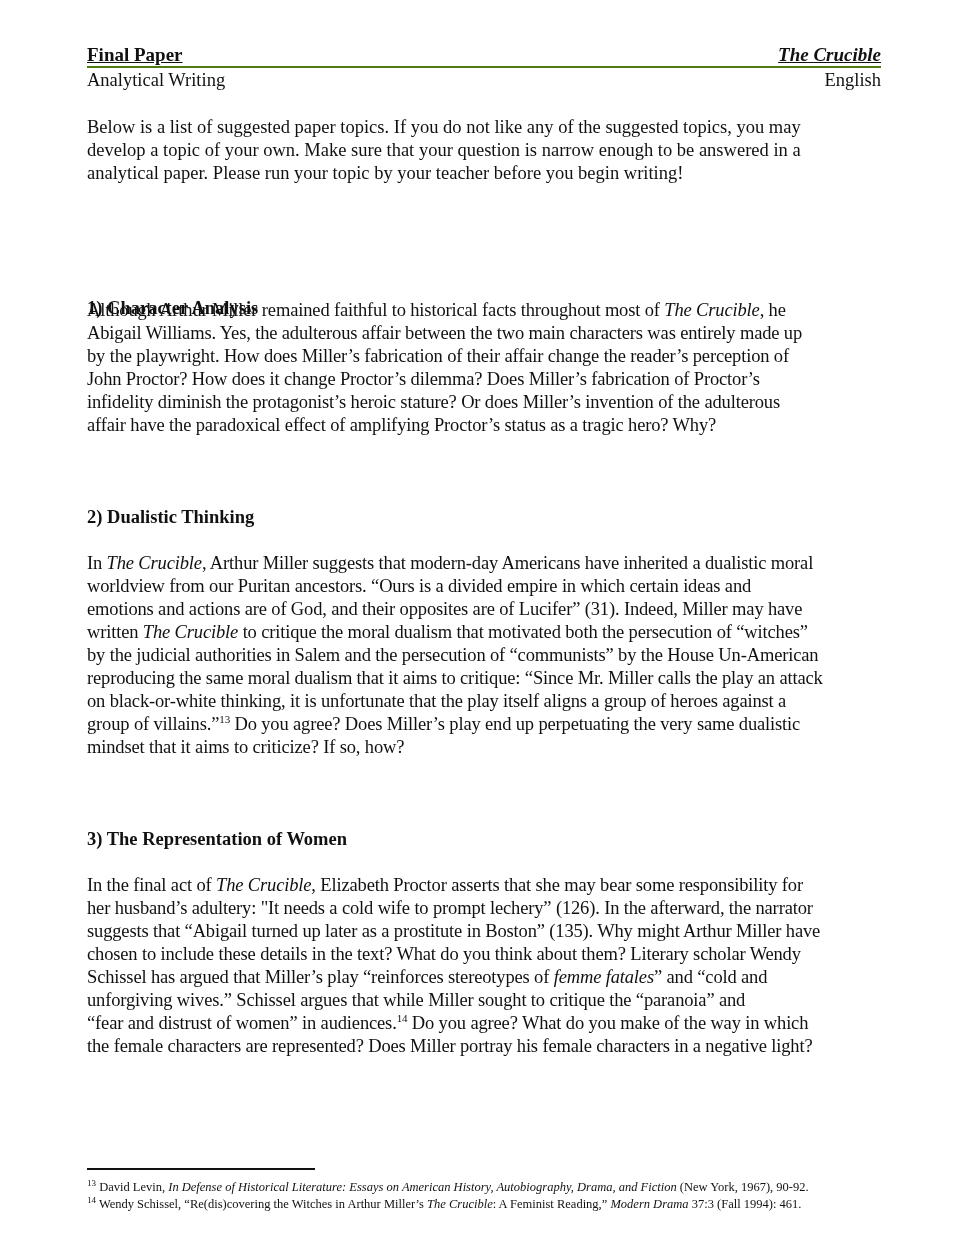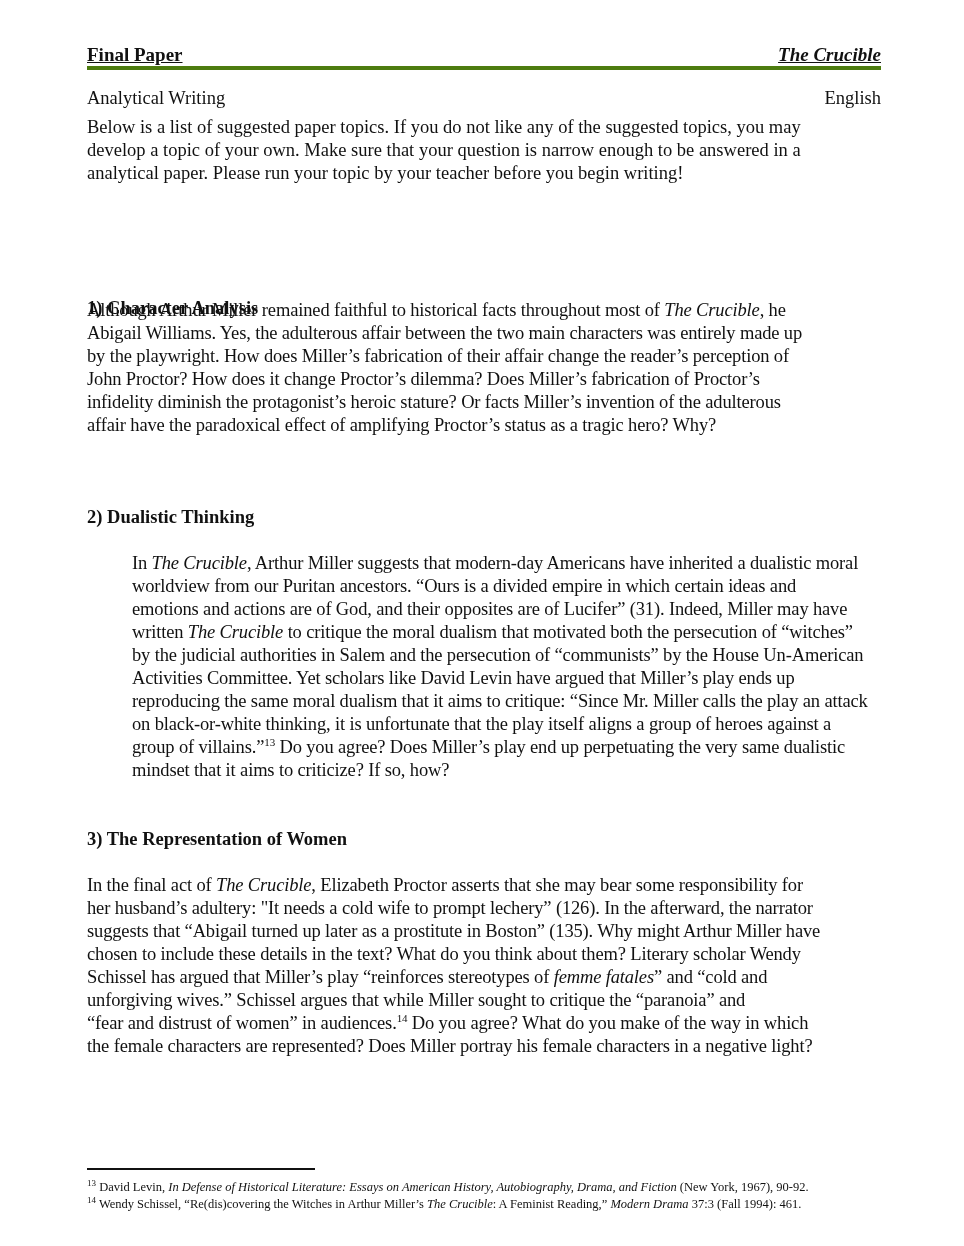--- a/index.html
+++ b/index.html
@@ -18,41 +18,41 @@
     .page {
       position: absolute;
       left: 87px;
       top: 44px;
       width: 794px;
     }
     .header-row {
       display: flex;
       justify-content: space-between;
       align-items: flex-end;
-      border-bottom: 4px solid #4d7c0f;
+      border-bottom: 2px solid #4d7c0f;
       height: 22px;
       line-height: 22px;
     }
     .header-left {
       font-weight: bold;
       font-size: 19px;
       text-decoration: underline;
     }
     .header-right {
       font-weight: bold;
       font-style: italic;
       font-size: 19px;
       text-decoration: underline;
     }
     .subheader-row {
       display: flex;
       justify-content: space-between;
       font-size: 18.5px;
       line-height: 24px;
-      margin-top: 16px;
+      margin-top: 0;
     }
     .intro {
       position: absolute;
       top: 72px;
       left: 0;
       width: 794px;
       font-size: 18.5px;
       line-height: 23px;
     }
     .section-title {
@@ -114,32 +114,31 @@
     <span class="line">develop a topic of your own. Make sure that your question is narrow enough to be answered in a</span>
     <span class="line">analytical paper.  Please run your topic by your teacher before you begin writing!</span>
   </div>
 
   <div class="section-title" style="top:209px;margin-top:44px;">1) Character Analysis</div>
   <div class="section-body" style="top:255px;">
       <span class="line"><span>Although Arthur Miller remained faithful to historical facts throughout most of </span><i>The Crucible</i><span>, he</span></span>
       <span class="line"><span>Abigail Williams.  Yes, the adulterous affair between the two main characters was entirely made up</span></span>
       <span class="line"><span>by the playwright.  How does Miller’s fabrication of their affair change the reader’s perception of</span></span>
       <span class="line"><span>John Proctor?  How does it change Proctor’s dilemma?  Does Miller’s fabrication of Proctor’s</span></span>
-      <span class="line"><span>infidelity diminish the protagonist’s heroic stature?  Or facts Miller’s invention of the adulterous</span></span>
+      <span class="line"><span>infidelity diminish the protagonist’s heroic stature?  Or does Miller’s invention of the adulterous</span></span>
       <span class="line"><span>affair have the paradoxical effect of amplifying Proctor’s status as a tragic hero?  Why?</span></span>
     </div>
 
   <div class="section-title" style="top:462px;text-align:center;">2) Dualistic Thinking</div>
-  <div class="section-body" style="top:508px;margin-left:45px;">
+  <div class="section-body" style="top:508px;">
       <span class="line"><span>In </span><i>The Crucible</i><span>, Arthur Miller suggests that modern-day Americans have inherited a dualistic moral</span></span>
       <span class="line"><span>worldview from our Puritan ancestors. “Ours is a divided empire in which certain ideas and</span></span>
       <span class="line"><span>emotions and actions are of God, and their opposites are of Lucifer” (31). Indeed, Miller may have</span></span>
       <span class="line"><span>written </span><i>The Crucible</i><span> to critique the moral dualism that motivated both the persecution of “witches”</span></span>
       <span class="line"><span>by the judicial authorities in Salem and the persecution of “communists” by the House Un-American</span></span>
-      <span class="line"><span>Activities Committee. Yet scholars like David Levin have argued that Miller’s play ends up</span></span>
       <span class="line"><span>reproducing the same moral dualism that it aims to critique: “Since Mr. Miller calls the play an attack</span></span>
       <span class="line"><span>on black-or-white thinking, it is unfortunate that the play itself aligns a group of heroes against a</span></span>
       <span class="line"><span>group of villains.”</span><sup>13</sup><span> Do you agree? Does Miller’s play end up perpetuating the very same dualistic</span></span>
       <span class="line"><span>mindset that it aims to criticize? If so, how?</span></span>
     </div>
 
   <div class="section-title" style="top:784px;">3) The Representation of Women</div>
   <div class="section-body" style="top:830px;">
       <span class="line"><span>In the final act of </span><i>The Crucible</i><span>, Elizabeth Proctor asserts that she may bear some responsibility for</span></span>
       <span class="line"><span>her husband’s adultery: "It needs a cold wife to prompt lechery” (126). In the afterward, the narrator</span></span>

